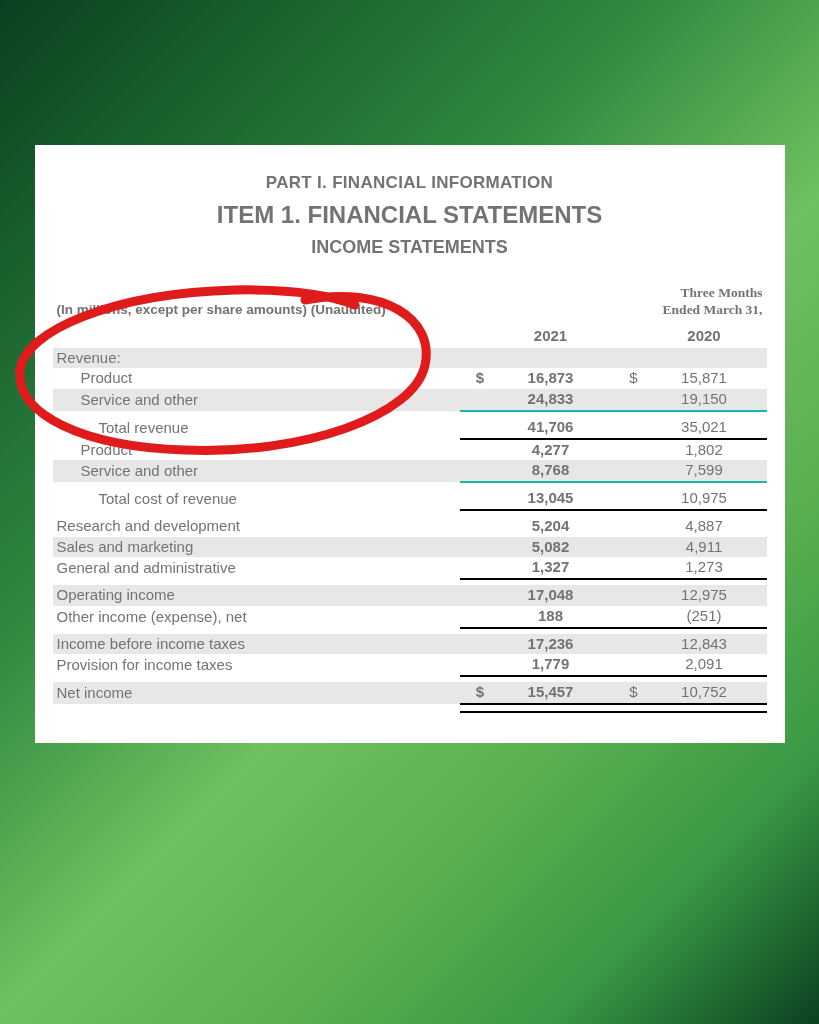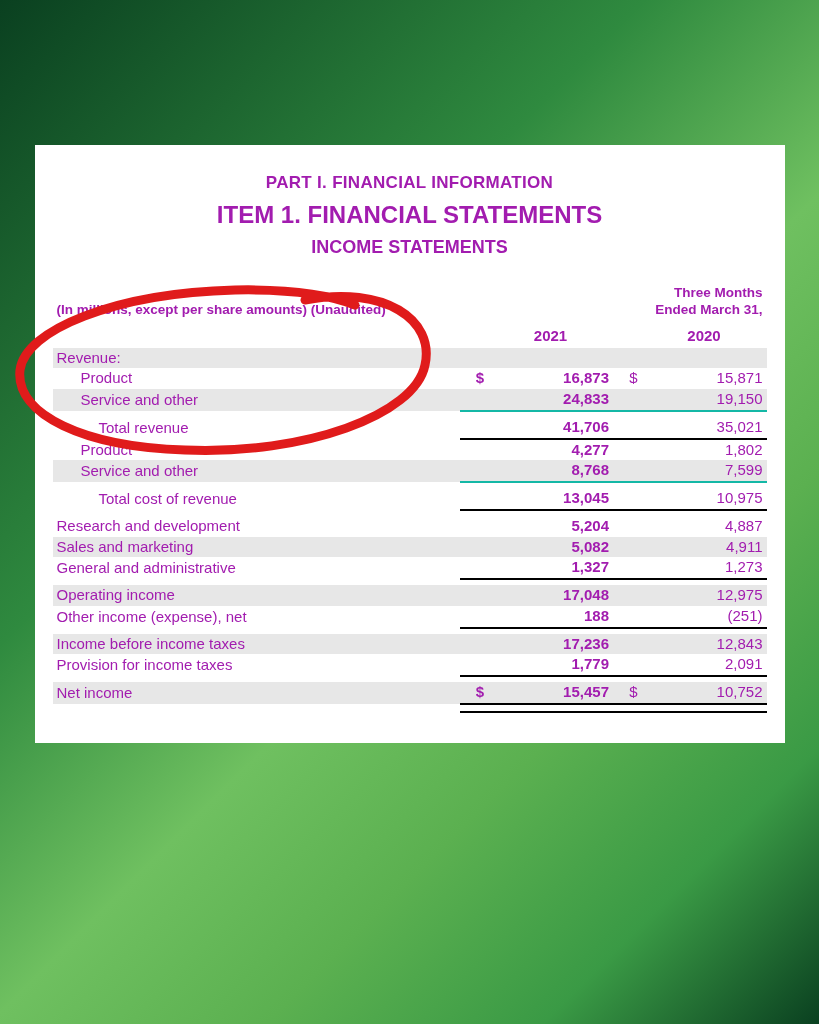--- a/index.html
+++ b/index.html
@@ -9,34 +9,34 @@
     font-family: "Helvetica Neue", Helvetica, Arial, sans-serif;
     display: flex;
     justify-content: center;
     align-items: flex-start;
     padding-top: 145px;
   }
   .sheet {
     position: relative;
     width: 750px;
     background: #fff;
-    color: #a21caf;
+    color: #737373;
     padding: 28px 18px 30px 18px;
   }
   .titles { text-align: center; font-weight: 700; }
   .part       { font-size: 17px; letter-spacing: .3px; margin-bottom: 8px; }
   .item       { font-size: 24px; margin-bottom: 8px; }
   .statements { font-size: 18px; margin-bottom: 26px; }
   .note-row { font-size: 13px; font-weight: 700; margin-bottom: 6px; }
   table { width: 100%; border-collapse: collapse; font-size: 15px; }
   col.label { width: 57%; }
   col.cur   { width: 4%; }
   col.val   { width: 17.5%; }
   td { padding: 1px 4px; vertical-align: bottom; line-height: 1.25; }
-  td.num { text-align: right; font-variant-numeric: tabular-nums; }
+  td.num { text-align: center; font-variant-numeric: tabular-nums; }
   td.cur { text-align: right; font-weight: 700; }
   tr.shade td { background: #e7e7e7; }
   .bold td.num, .bold td.cur { font-weight: 700; }
   tr.gap td { height: 6px; }
   .i1 { padding-left: 28px; }
   .i2 { padding-left: 46px; }
   .period-head td { text-align: right; font-weight: 700; font-size: 13.5px; padding-bottom: 4px; }
   .years td { text-align: center; font-weight: 700; font-size: 15px; padding: 4px 4px 2px; }
   .bb td.num, .bb td.cur { border-bottom: 2px solid #000; }
   .bb-thin td.num, .bb-thin td.cur { border-bottom: 2px solid #14b8a6; }
@@ -76,21 +76,21 @@
         <col class="cur">
         <col class="val">
     </colgroup>
 
     <tbody>
         <tr class="period-head">
       <td class="note-row" style="text-align:left; font-weight:700;">(In millions, except per share amounts) (Unaudited)</td>
       <td></td>
           <td></td>
           <td></td>
-      <td style="white-space:normal;">Three Months Ended March 31,</td>
+      <td style="white-space:normal;font-family:Liberation Serif, serif;">Three Months Ended March 31,</td>
     </tr>
     <tr class="years bb-thin">
       <td></td>
       <td></td>
           <td>2021</td>
       <td></td>
           <td>2020</td>
     </tr>
 
     <tr class="shade">

